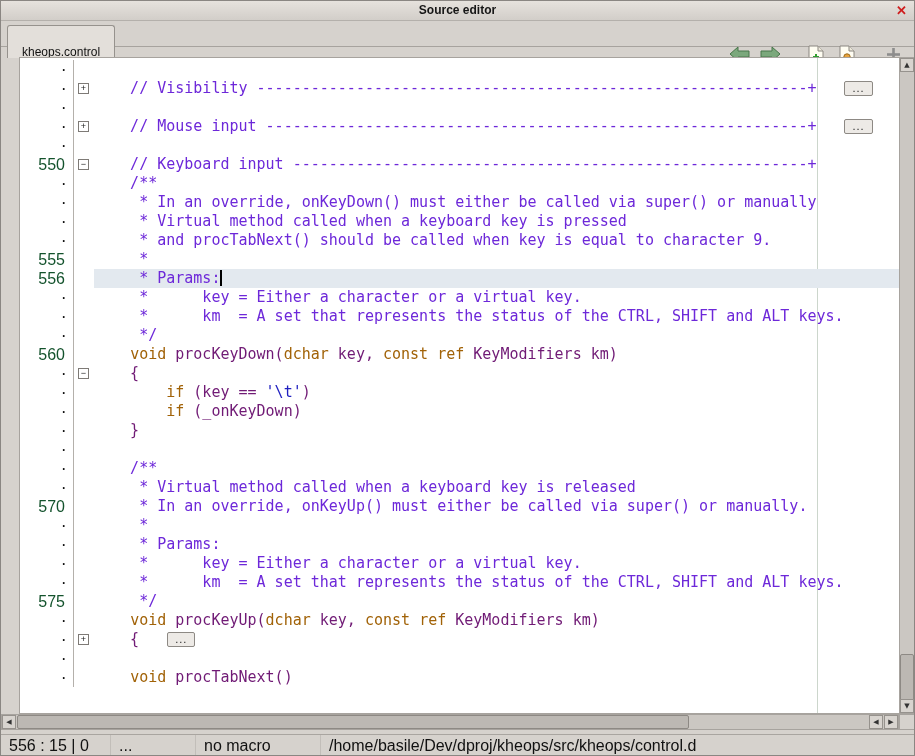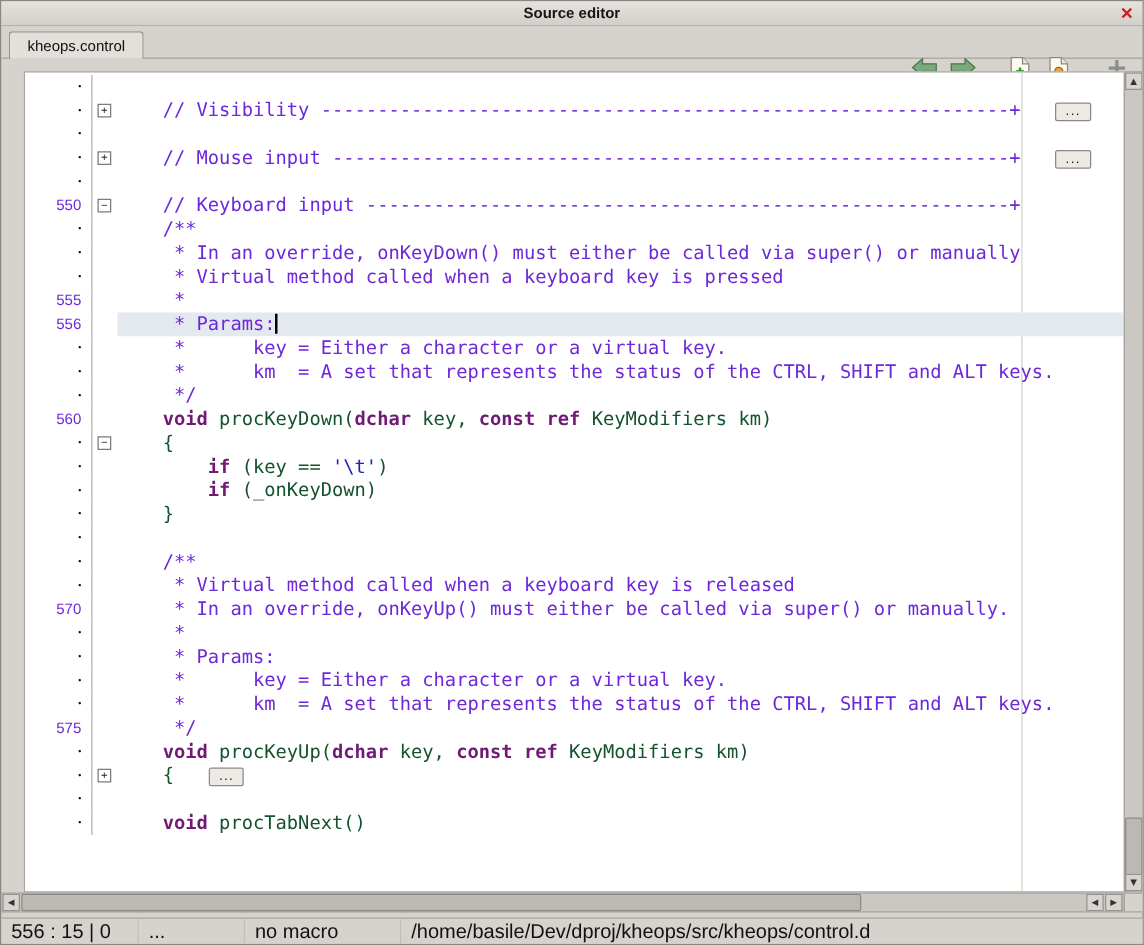--- a/index.html
+++ b/index.html
@@ -5,38 +5,38 @@
   *{margin:0;padding:0;box-sizing:border-box}
   html,body{width:915px;height:756px}
   body{position:relative;background:#d6d2cd;font-family:"Liberation Sans",sans-serif;overflow:hidden;border:1px solid #8a8682}
 
   
   .titlebar{position:absolute;left:0;top:0;right:0;height:20px;background:linear-gradient(#e6e2dd,#d2cec9);border-bottom:1px solid #b4b0ab;text-align:center;font-size:12px;font-weight:bold;line-height:19px;color:#161616}
   .closex{position:absolute;right:7px;top:2px;color:#cf1d1d;font-weight:bold;font-size:13px;line-height:15px;cursor:default}
 
   
   .tabbar{position:absolute;left:0;top:20px;right:0;height:26px;background:#d6d2cd;border-bottom:1px solid #a7a39e}
-  .tab{position:absolute;left:6px;top:4px;height:22px;padding:1px 14px;background:#e3dfda;border:1px solid #96928d;border-bottom:none;border-radius:3px 3px 0 0;font-size:12px;line-height:21px;color:#111}
+  .tab{position:absolute;left:6px;top:4px;height:22px;padding:16px 14px;background:#e3dfda;border:1px solid #96928d;border-bottom:none;border-radius:3px 3px 0 0;font-size:12px;line-height:21px;color:#111}
   .toolbar{position:absolute;right:10px;top:22px;display:flex;align-items:center;gap:9px}
   .toolbar .gap{width:6px}
   .tbicon{display:inline-flex;align-items:center;justify-content:center;width:22px;height:22px}
 
   
   .editor{position:absolute;left:18px;top:56px;width:880px;height:657px;background:#fff;border:1px solid #a7a39e;border-right:none;overflow:hidden;font-family:"DejaVu Sans Mono",monospace}
   .marginline{position:absolute;top:0;bottom:0;left:797px;width:1px;background:#ccd6cc}
   .lines{position:absolute;left:0;top:2px;right:0}
   .row{display:flex;height:19px}
-  .gut{width:54px;flex:none;text-align:right;padding-right:8px;font-size:12px;line-height:19px;color:#6d28d9;border-right:1px solid #b4b0ab;font-family:"Liberation Sans",sans-serif}
+  .gut{width:54px;flex:none;text-align:right;padding-right:8px;font-size:16px;line-height:19px;color:#14532d;border-right:1px solid #b4b0ab;font-family:"Liberation Sans",sans-serif}
   .gut.dot{font-size:7px;color:#000}
   .fold{width:20px;flex:none;position:relative}
   .foldbox{position:absolute;left:4px;top:4px;width:11px;height:11px;border:1px solid #7e7a76;background:#fff;font-size:9px;line-height:9px;text-align:center;color:#222;font-family:"Liberation Sans",sans-serif}
   .cl{flex:1;white-space:pre;font-size:15px;line-height:19px;color:#000}
   .cl.cur{background:#e3e9ef}
-  .sp{color:#14532d}
-  .sk{color:#701a75;font-weight:bold}
+  .sp{color:#701a75}
+  .sk{color:#a16207;font-weight:normal}
   .sc{color:#6d28d9;}
   .ss{color:#2020c0}
   .caret{display:inline-block;width:2px;height:16px;background:#000;vertical-align:-3px}
   .trail{display:inline-block;margin-left:28px;border:1px solid #8d8984;background:#edeae6;border-radius:2px;font-size:11px;line-height:12px;height:15px;padding:0 7px;color:#222;vertical-align:1px;font-family:"Liberation Sans",sans-serif;letter-spacing:1px;font-style:normal}
 
   
   .vscroll{position:absolute;left:898px;top:56px;width:16px;height:657px;background:#cbc7c2;border:1px solid #a7a39e}
   .hscroll{position:absolute;left:0;top:713px;width:898px;height:16px;background:#cbc7c2;border:1px solid #a7a39e}
   .sbtn{position:absolute;width:14px;height:14px;background:#d8d4cf;border:1px solid #96928d;color:#333;font-size:7px;text-align:center;line-height:13px;font-family:"DejaVu Sans",sans-serif}
   .vscroll .up{left:0;top:0}
@@ -152,20 +152,25 @@
         <div class="gut dot">•</div>
         <div class="fold"></div>
         <div class="cl"><span class="sc">     * In an override, onKeyDown() must either be called via super() or manually</span></div>
       </div>
       <div class="row">
         <div class="gut dot">•</div>
         <div class="fold"></div>
         <div class="cl"><span class="sc">     * Virtual method called when a keyboard key is pressed</span></div>
       </div>
       <div class="row">
+        <div class="gut dot">•</div>
+        <div class="fold"></div>
+        <div class="cl"><span class="sc">     * and procTabNext() should be called when key is equal to character 9.</span></div>
+      </div>
+      <div class="row">
         <div class="gut">555</div>
         <div class="fold"></div>
         <div class="cl"><span class="sc">     *</span></div>
       </div>
       <div class="row">
         <div class="gut">556</div>
         <div class="fold"></div>
         <div class="cl cur"><span class="sc">     * Params:</span><span class="caret"></span></div>
       </div>
       <div class="row">

